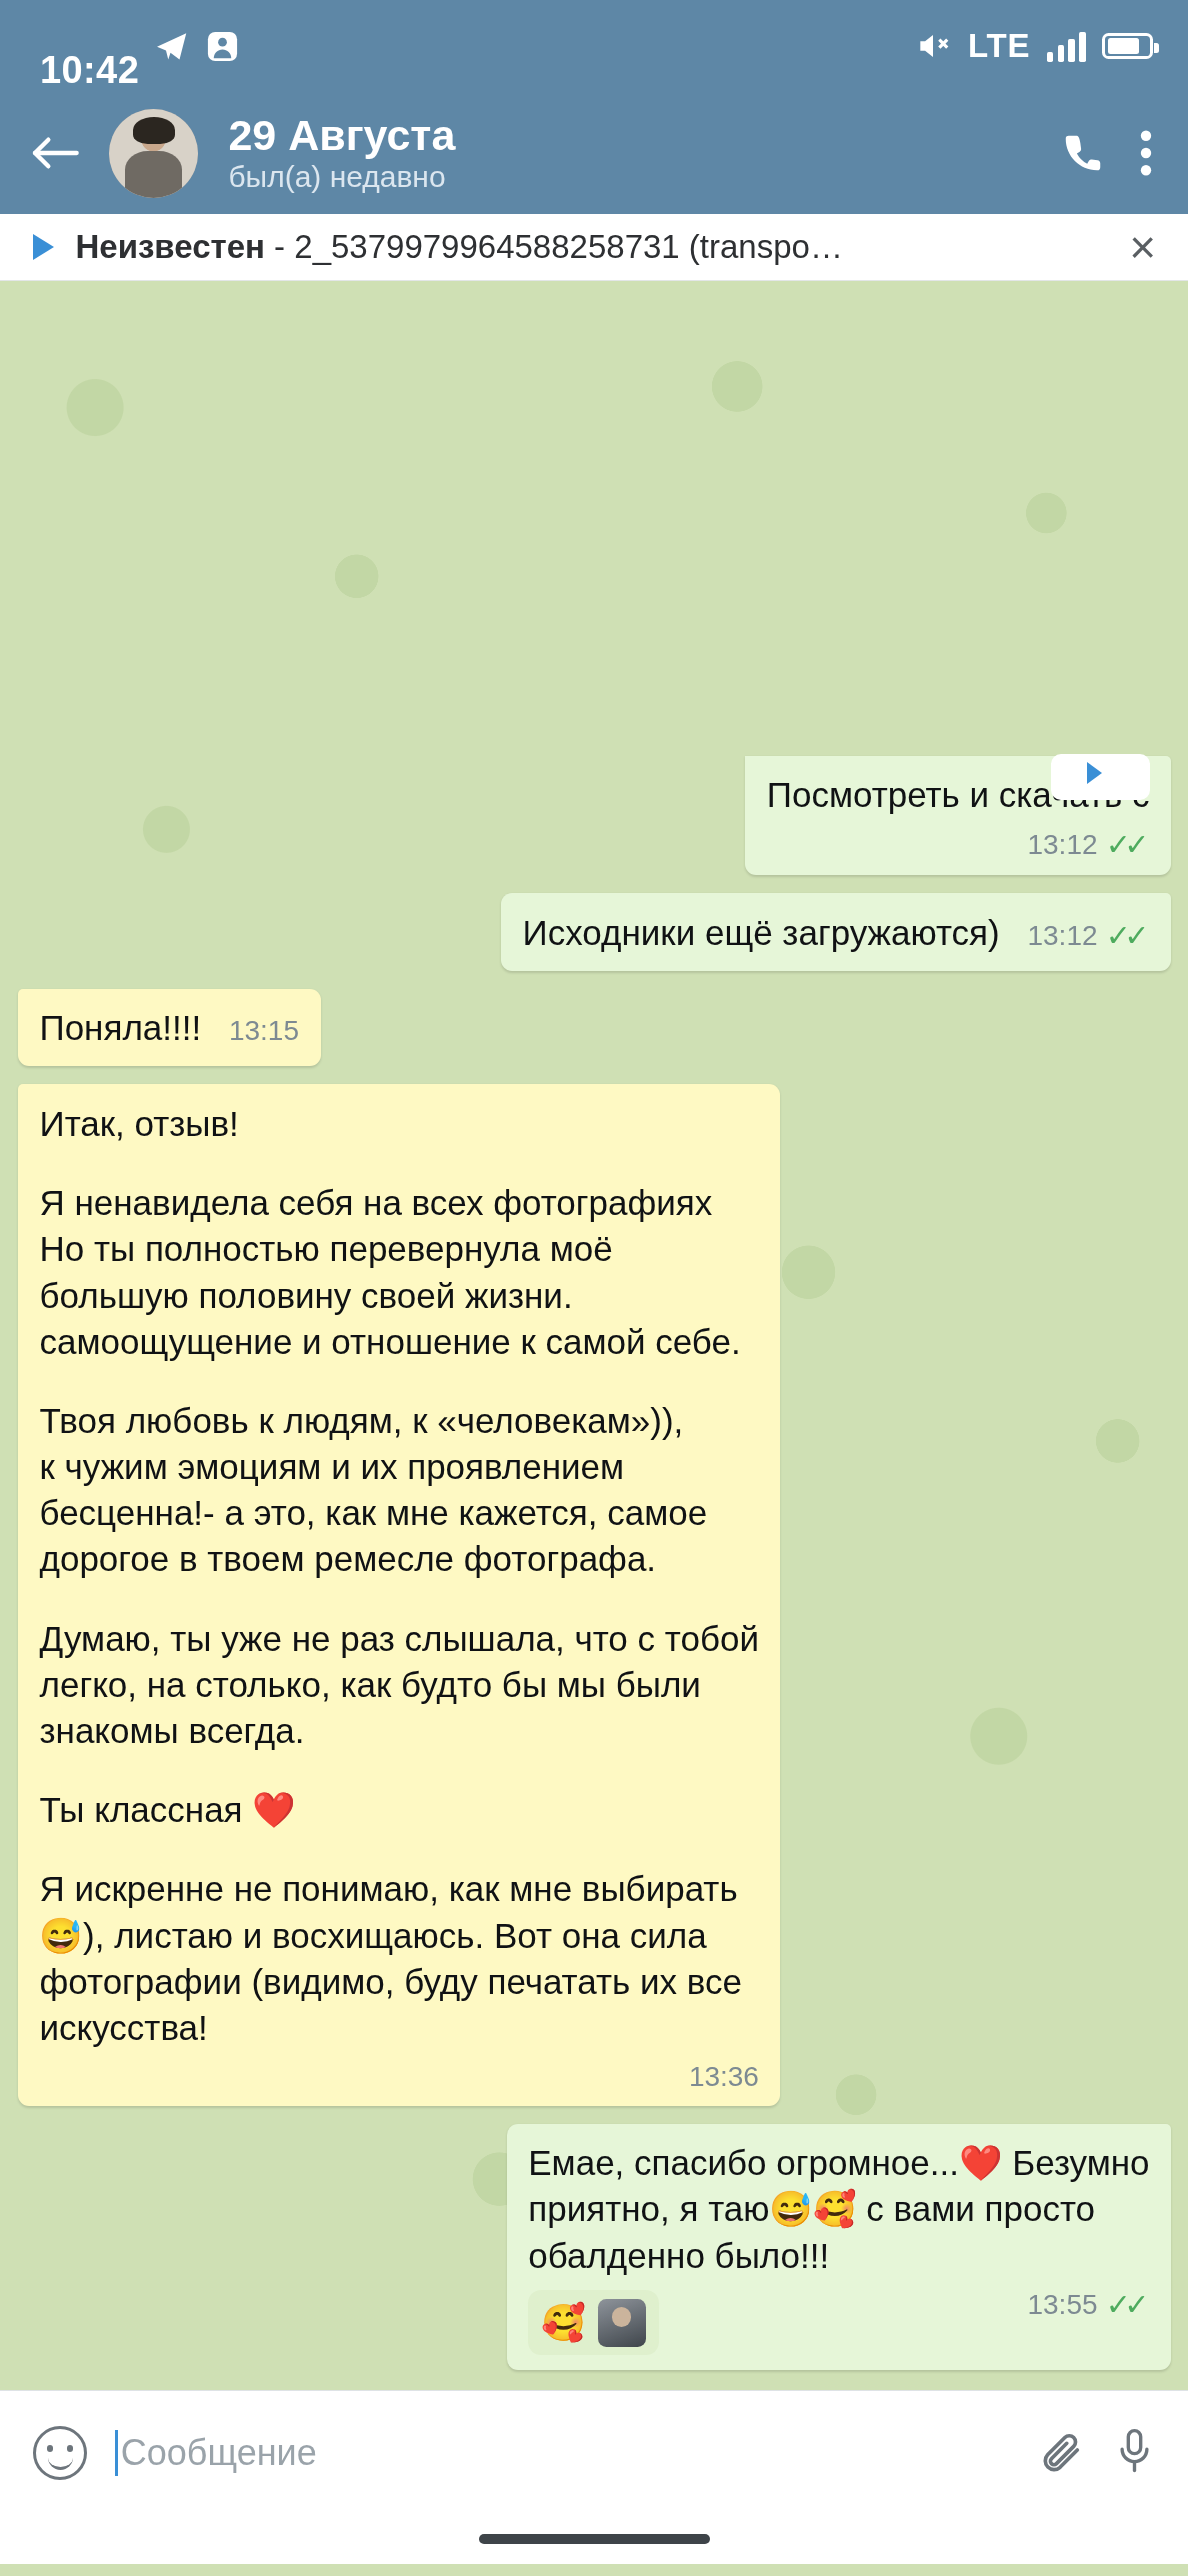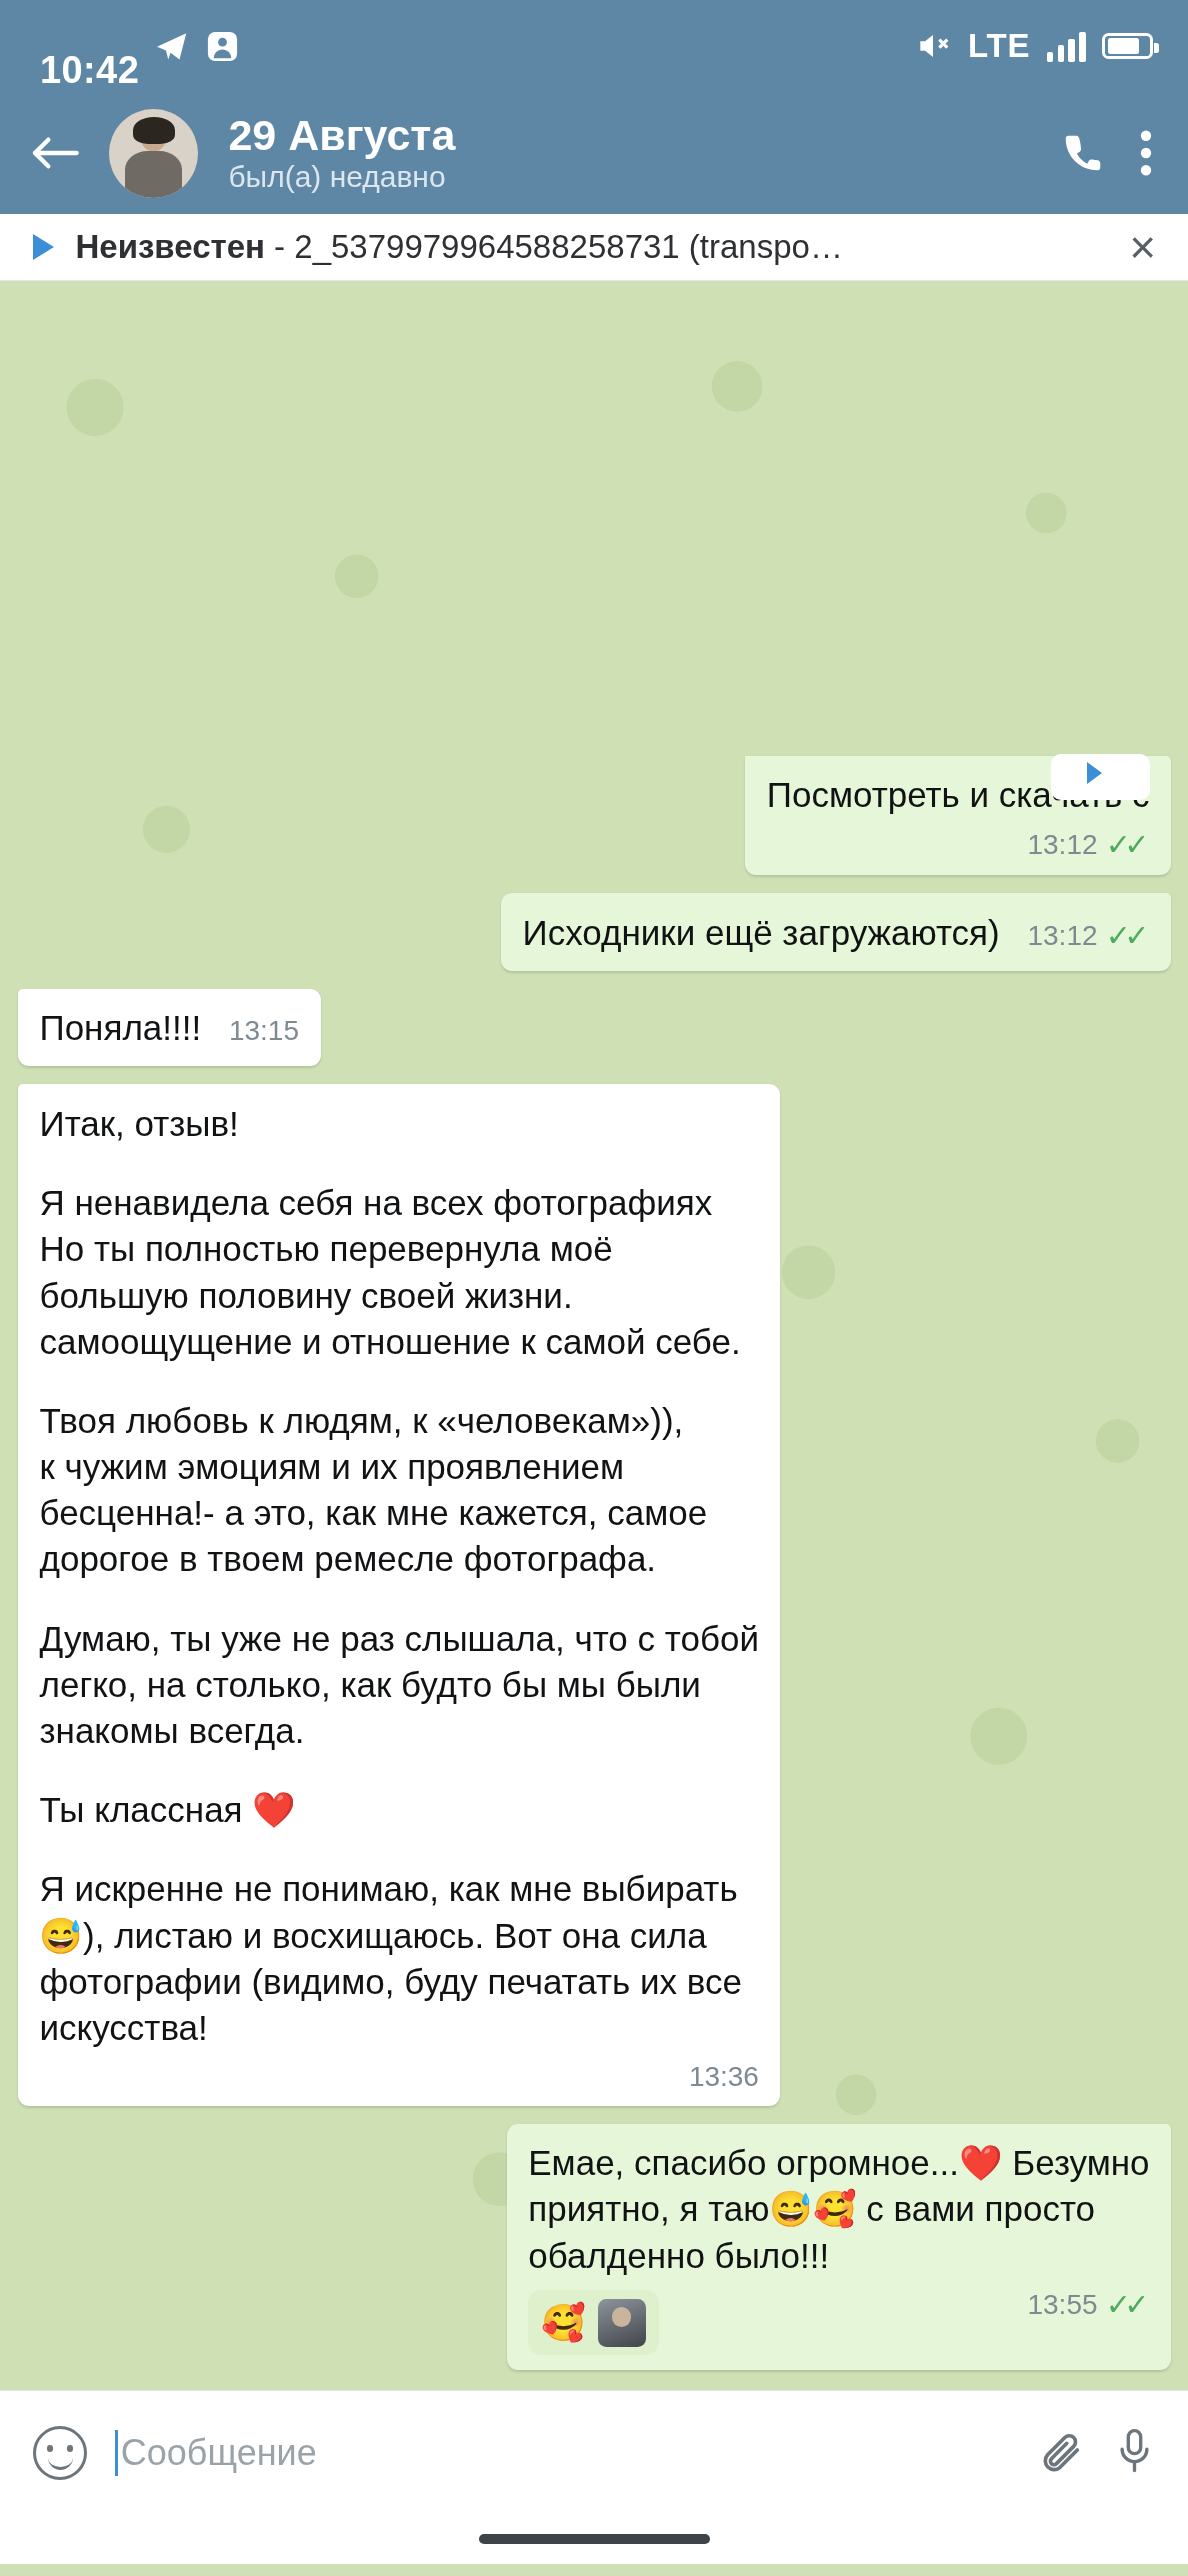--- a/index.html
+++ b/index.html
@@ -203,21 +203,21 @@
     position: relative;
     max-width: 92%;
     border-radius: 11px;
     padding: 16.5px 21.5px 15px 21.5px;
     font-size: 35px;
     line-height: 1.32;
     color: #101214;
     box-shadow: 0 1.7px 2.5px rgba(0,0,0,.13);
   }
   .bubble.out { background: #e6f6d8; border-top-right-radius: 5px; }
-  .bubble.in  { background: #ffffff; border-top-left-radius: 5px; }
+  .bubble.in  { background: #fef9c3; border-top-left-radius: 5px; }
 
   .bubble p { margin: 0; }
   .bubble .gap { height: 33px; }
 
   .meta {
     display: inline-flex;
     align-items: center;
     gap: 8.3px;
     font-size: 28px;
     color: #7d8a92;

